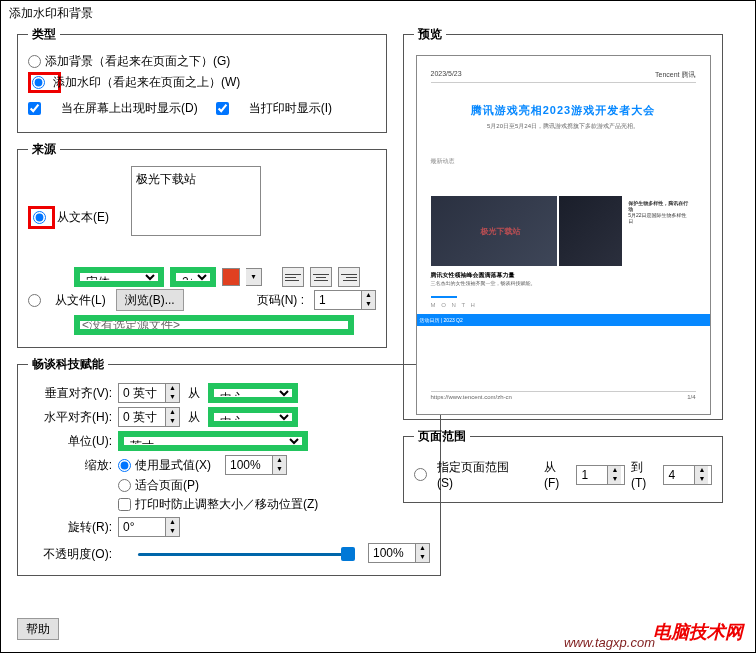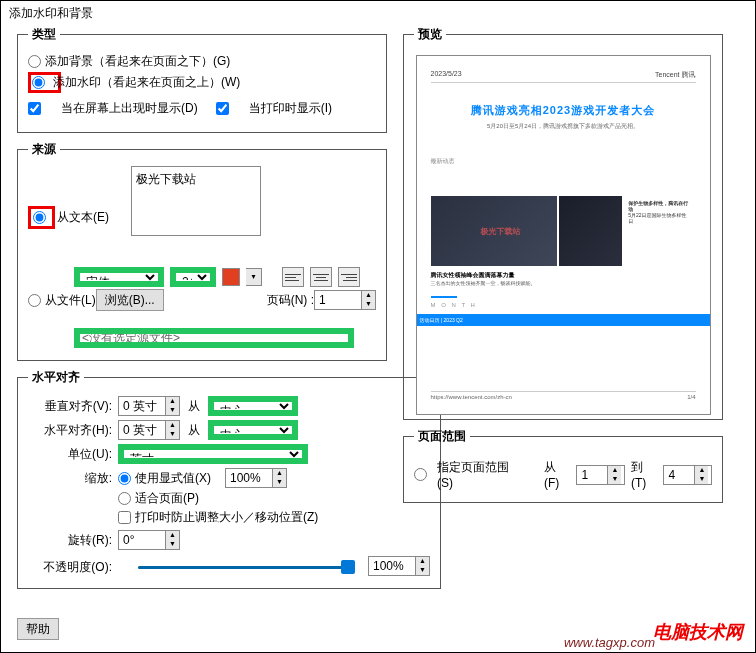--- a/index.html
+++ b/index.html
@@ -119,42 +119,42 @@
             <span style="width:60%;margin:0 auto"></span>
             <span style="width:90%;margin:0 auto"></span>
           </span>
         <span class="align-btn">
             <span style="width:100%"></span>
             <span style="width:70%;margin-left:auto"></span>
             <span style="width:90%;margin-left:auto"></span>
           </span>
       </div>
 
-      <div class="row" style="margin-top:0">
+      <div class="row" style="gap:10px;margin-top:0">
         <input type="radio" name="src" style="">
         <label>从文件(L)</label>
         <button class="btn">浏览(B)...</button>
         <span style="flex:1"></span>
         <label>页码(N) :</label>
         <span class="spin-wrap">
           <input type="text" value="1" style="">
           <span class="spin-btns">
               <div>▲</div>
               <div>▼</div>
             </span>
         </span>
       </div>
 
       <div class="row" style="margin-top:4px;margin-left:46px">
-        <input type="text" readonly="" style="width: 280px; color: rgb(102, 102, 102); margin-top: 13px;" value="&lt;没有选定源文件&gt;">
+        <input type="text" readonly="" style="width: 280px; color: rgb(102, 102, 102);" value="&lt;没有选定源文件&gt;">
       </div>
     </fieldset>
 
     <fieldset>
-      <legend>水平对齐</legend>
+      <legend>畅谈科技赋能</legend>
 
       <div class="row">
         <span class="label-col">垂直对齐(V):</span>
         <span class="spin-wrap">
           <input type="text" value="0 英寸" style="">
           <span class="spin-btns">
               <div>▲</div>
               <div>▼</div>
             </span>
         </span>

